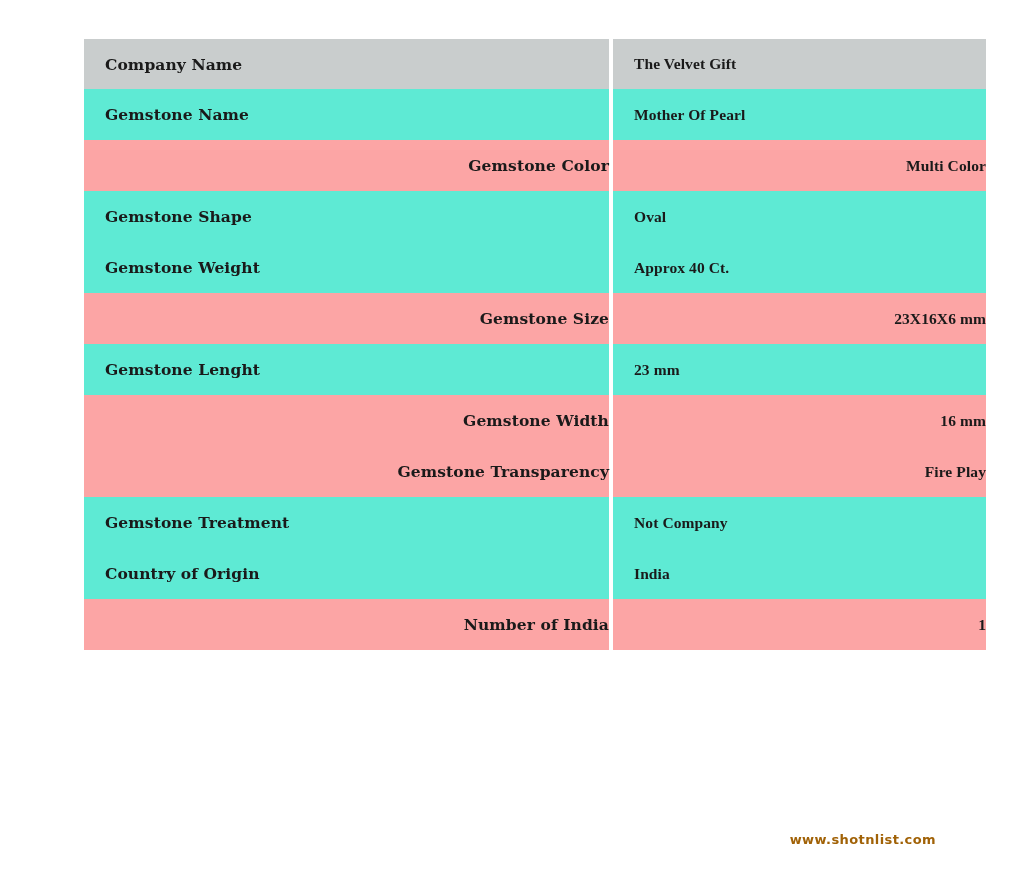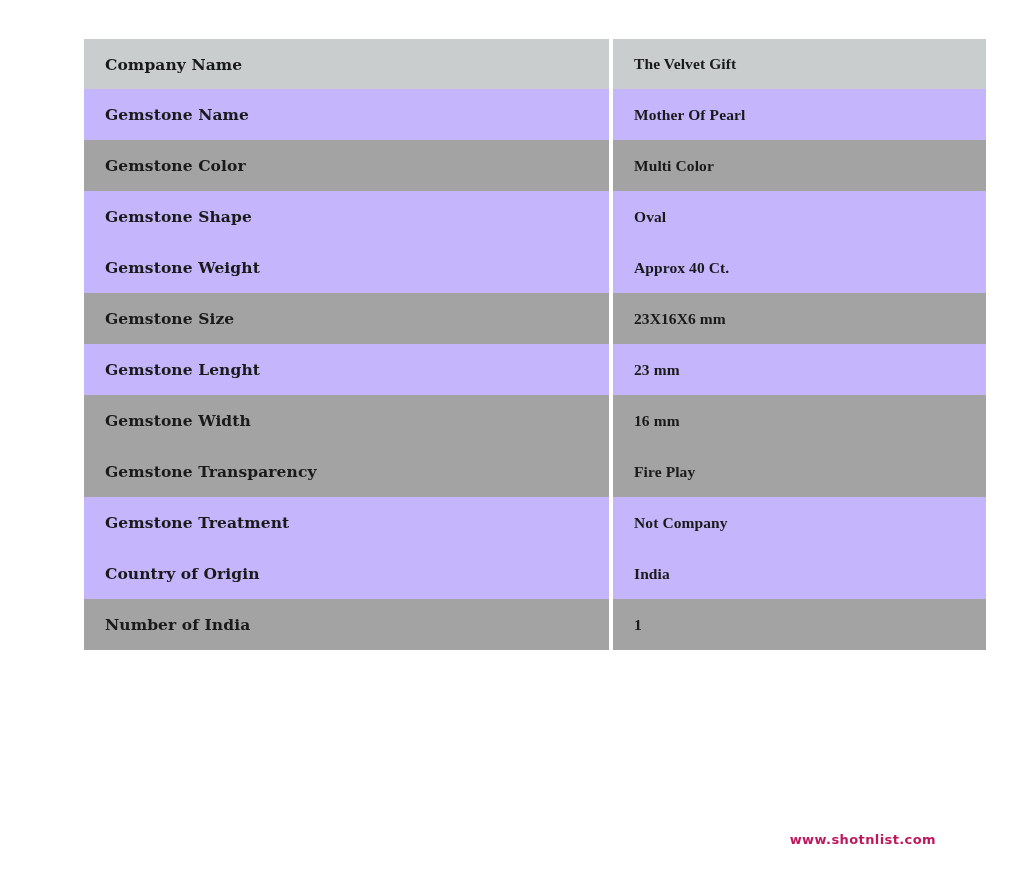--- a/index.html
+++ b/index.html
@@ -44,37 +44,38 @@
   .col-value {
     width: 352px;
     padding-left: 21px !important;
     font-family: Liberation Serif, serif;
   }
   tr.row-head td {
     background: #c9cdcd;
     height: 50px;
   }
   tr.row-alt td {
-    background: #c4b5fd;
+    background: #5eead4;
   }
   tr.row-plain td {
-    background: #a3a3a3;
+    background: #fca5a5;
+    text-align: right;
   }
   
   .col-label {
     border-right: 4px solid #ffffff;
   }
   .watermark {
     position: absolute;
     right: 88px;
     top: 832px;
     font-family: "DejaVu Sans", "Liberation Sans", sans-serif;
     font-size: 13px;
     font-weight: bold;
-    color: #be185d;
+    color: #a16207;
     letter-spacing: 0.4px;
   }
 </style>
 </head>
 <body>
 
 <div class="sheet">
 
   <table class="spec-table">
     <tbody>

